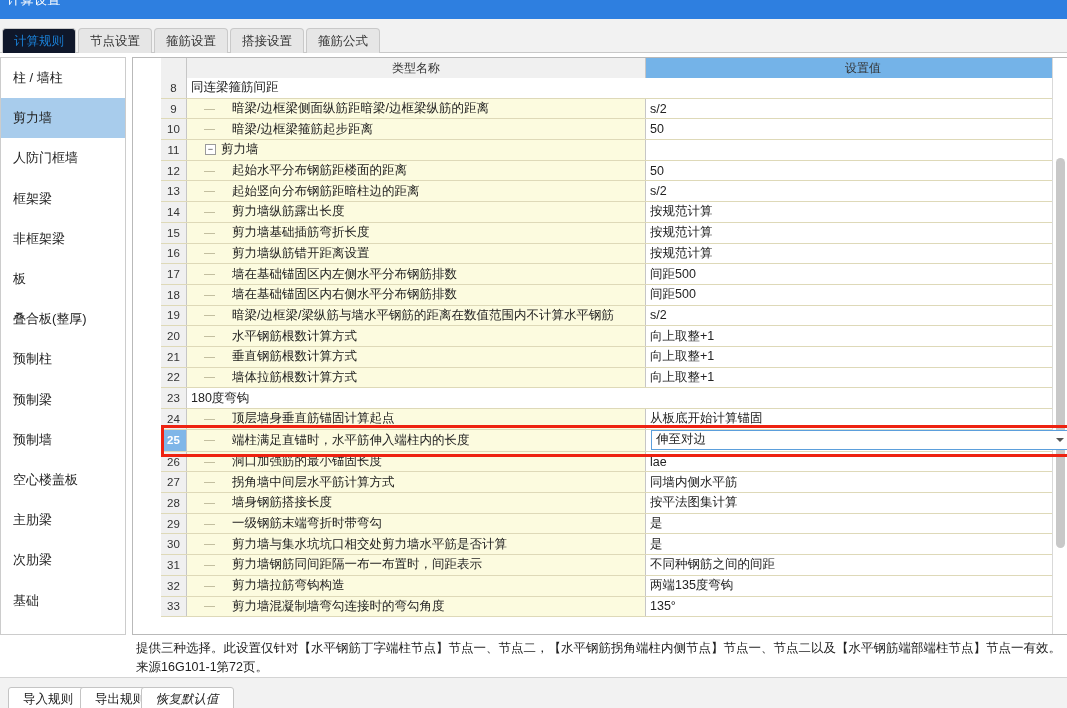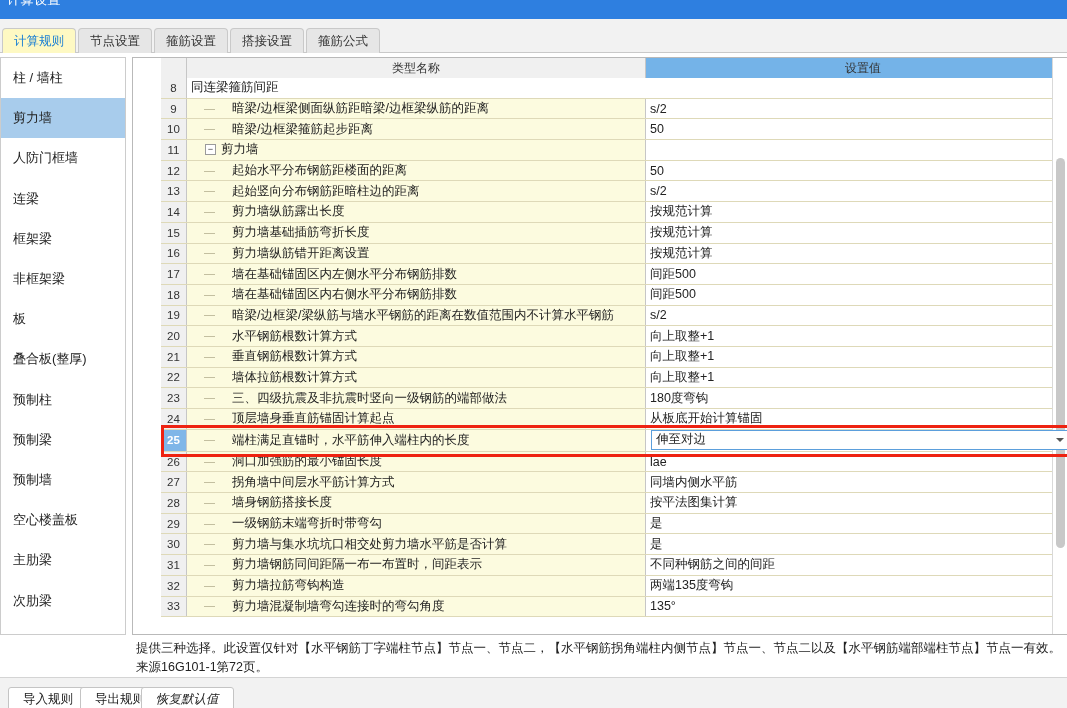--- a/index.html
+++ b/index.html
@@ -54,21 +54,21 @@
     font-size: 12.5px;
     color: #333;
     background: #e6e6e6;
     border: 1px solid #c9c9c9;
     border-bottom: none;
     border-radius: 4px 4px 0 0;
     cursor: default;
     white-space: nowrap;
   }
   .tab.active {
-    background: #fef9c3;
+    background: #0f172a;
     color: #1a7fd4;
     border-color: #c9c9c9;
     position: relative;
     z-index: 2;
     box-shadow: 0 1px 0 0 #ffffff;
   }
 
   
   .main {
     position: absolute; left: 0; top: 53px;
@@ -307,23 +307,20 @@
         <div class="side-item">
           <span>柱 / 墙柱</span>
         </div>
         <div class="side-item sel">
           <span>剪力墙</span>
         </div>
         <div class="side-item">
           <span>人防门框墙</span>
         </div>
         <div class="side-item">
-          <span>连梁</span>
-        </div>
-        <div class="side-item">
           <span>框架梁</span>
         </div>
         <div class="side-item">
           <span>非框架梁</span>
         </div>
         <div class="side-item">
           <span>板</span>
         </div>
         <div class="side-item">
           <span>叠合板(整厚)</span>
@@ -501,24 +498,20 @@
               <div class="c-name">
                 <span class="tree-lead"></span>
                 <span>墙体拉筋根数计算方式</span>
               </div>
               <div class="c-val">
                 <span>向上取整+1</span>
               </div>
             </div>
             <div class="grow">
               <div class="c-num">23</div>
-              <div class="c-name">
-                <span class="tree-lead"></span>
-                <span>三、四级抗震及非抗震时竖向一级钢筋的端部做法</span>
-              </div>
               <div class="c-val">
                 <span>180度弯钩</span>
               </div>
             </div>
             <div class="grow">
               <div class="c-num">24</div>
               <div class="c-name">
                 <span class="tree-lead"></span>
                 <span>顶层墙身垂直筋锚固计算起点</span>
               </div>

